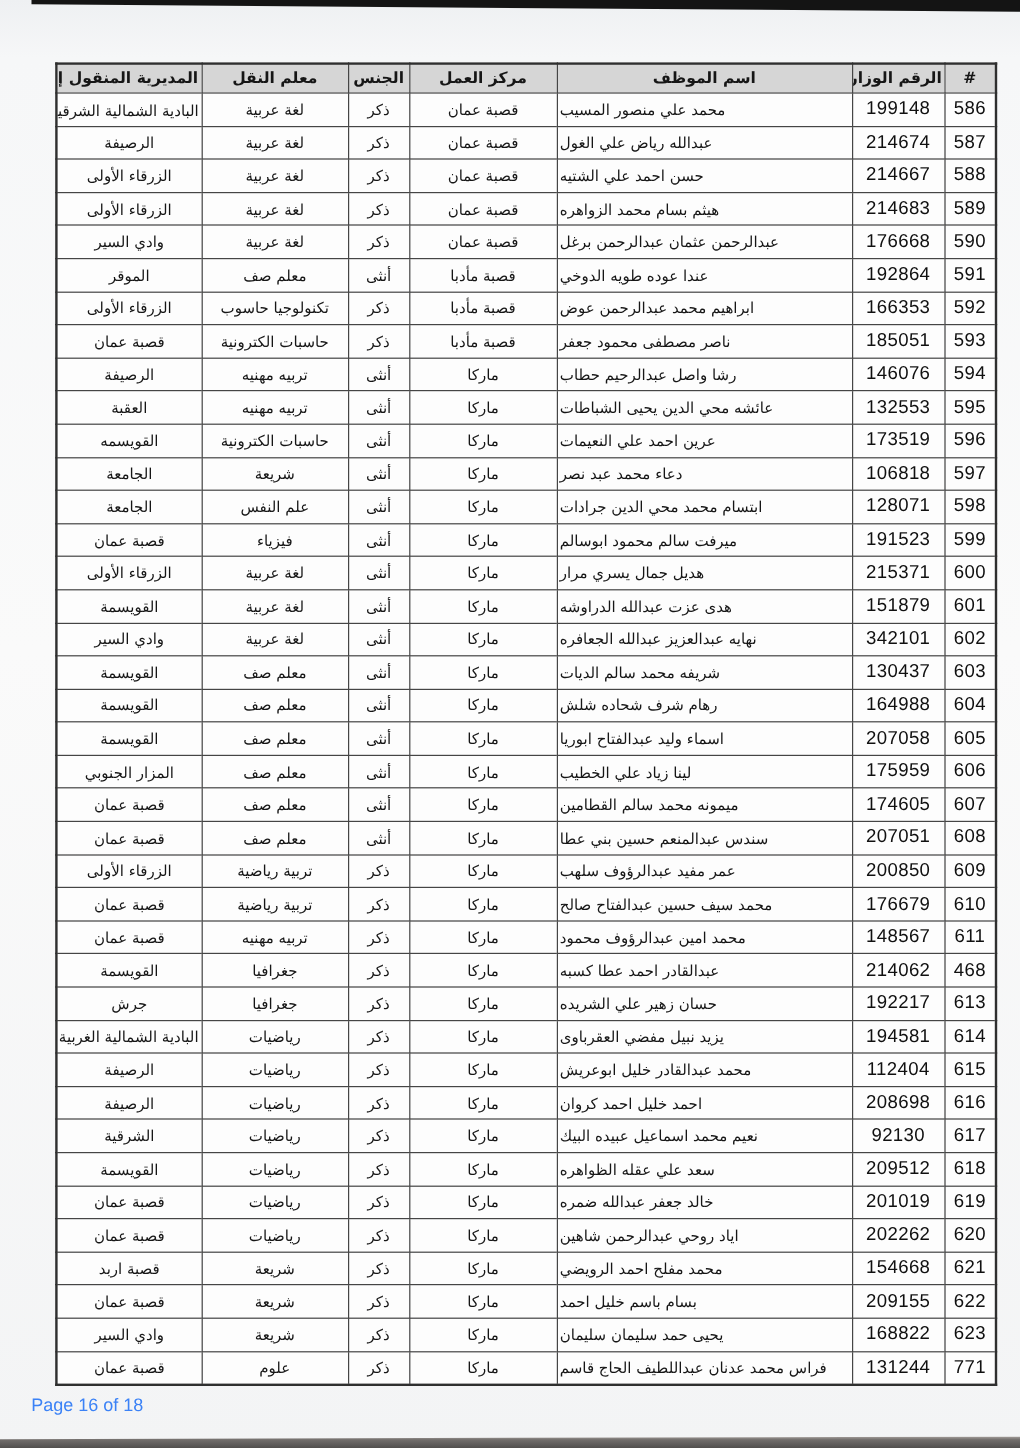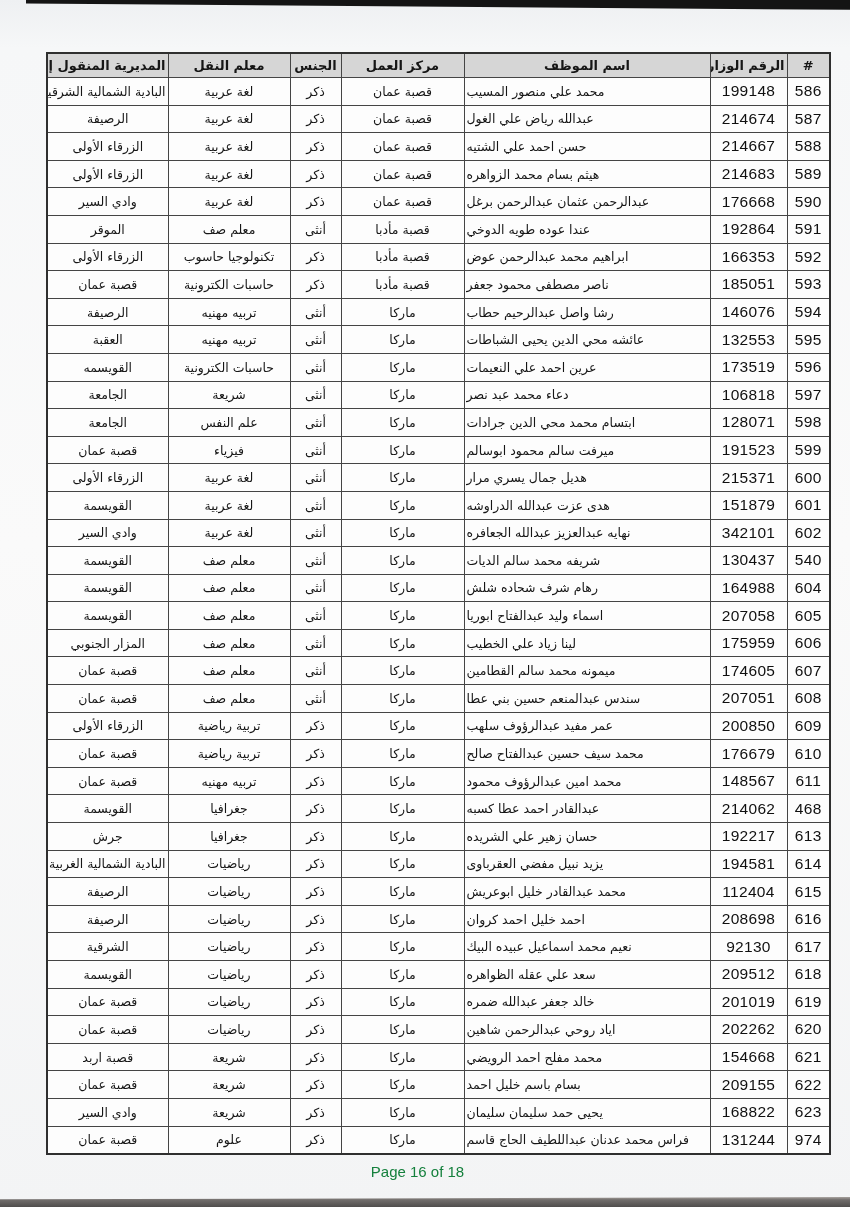--- a/index.html
+++ b/index.html
@@ -38,22 +38,22 @@
   }
   .transfer-table td{
     background:#fdfdfd;height:26.6px;font-size:12.5px;
   }
   td.cell-name{text-align:left;padding-right:4px;}
   td.cell-num,td.cell-id{
     font-family:"Liberation Sans",sans-serif;font-size:15.5px;color:#101010;
     letter-spacing:.3px;
   }
   .footer{
-    position:absolute;top:1163px;left:26px;width:783px;text-align:center;
-    font-family:"Liberation Sans",sans-serif;font-size:15px;color:#15803d;
+    position:absolute;top:1163px;left:26px;width:783px;
+    font-family:"Liberation Sans",sans-serif;font-size:15px;color:#3b82f6;
   }
 </style>
 </head>
 <body>
 
 <div class="scan-band-top"></div>
 
 <table class="transfer-table">
   <colgroup id="cols">
       <col class="c-num">
@@ -223,21 +223,21 @@
       <tr>
         <td class="cell-num">602</td>
         <td class="cell-id">342101</td>
         <td class="cell-name">نهايه عبدالعزيز عبدالله الجعافره</td>
         <td class="cell-center">ماركا</td>
         <td class="cell-gender">أنثى</td>
         <td class="cell-spec">لغة عربية</td>
         <td class="cell-dir">وادي السير</td>
       </tr>
       <tr>
-        <td class="cell-num">540</td>
+        <td class="cell-num">603</td>
         <td class="cell-id">130437</td>
         <td class="cell-name">شريفه محمد سالم الديات</td>
         <td class="cell-center">ماركا</td>
         <td class="cell-gender">أنثى</td>
         <td class="cell-spec">معلم صف</td>
         <td class="cell-dir">القويسمة</td>
       </tr>
       <tr>
         <td class="cell-num">604</td>
         <td class="cell-id">164988</td>
@@ -412,21 +412,21 @@
       <tr>
         <td class="cell-num">623</td>
         <td class="cell-id">168822</td>
         <td class="cell-name">يحيى حمد سليمان سليمان</td>
         <td class="cell-center">ماركا</td>
         <td class="cell-gender">ذكر</td>
         <td class="cell-spec">شريعة</td>
         <td class="cell-dir">وادي السير</td>
       </tr>
       <tr>
-        <td class="cell-num">974</td>
+        <td class="cell-num">771</td>
         <td class="cell-id">131244</td>
         <td class="cell-name">فراس محمد عدنان عبداللطيف الحاج قاسم</td>
         <td class="cell-center">ماركا</td>
         <td class="cell-gender">ذكر</td>
         <td class="cell-spec">علوم</td>
         <td class="cell-dir">قصبة عمان</td>
       </tr>
     </tbody>
 </table>
 

